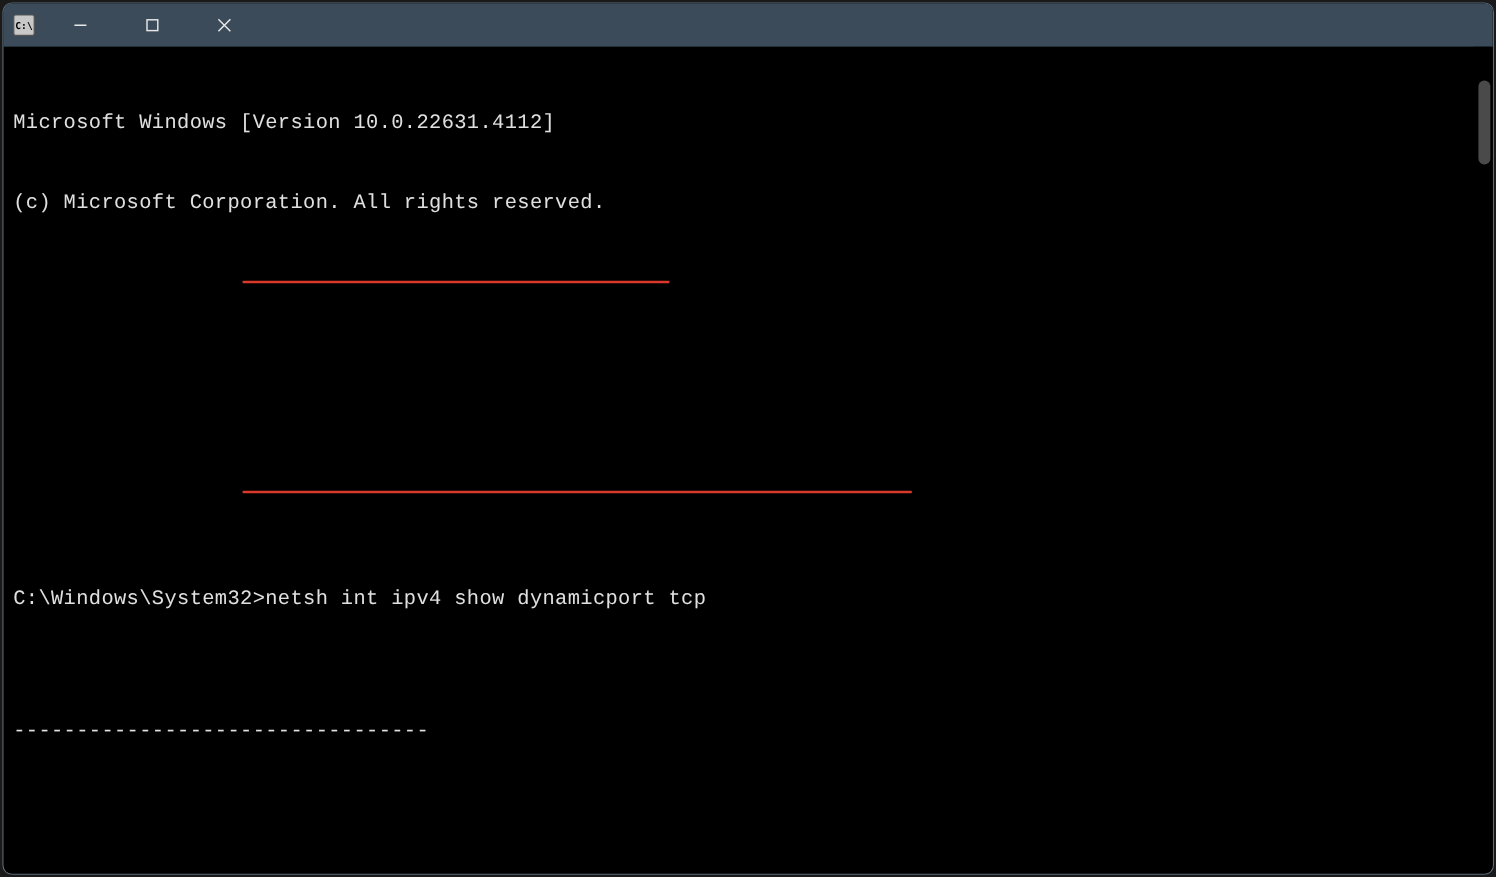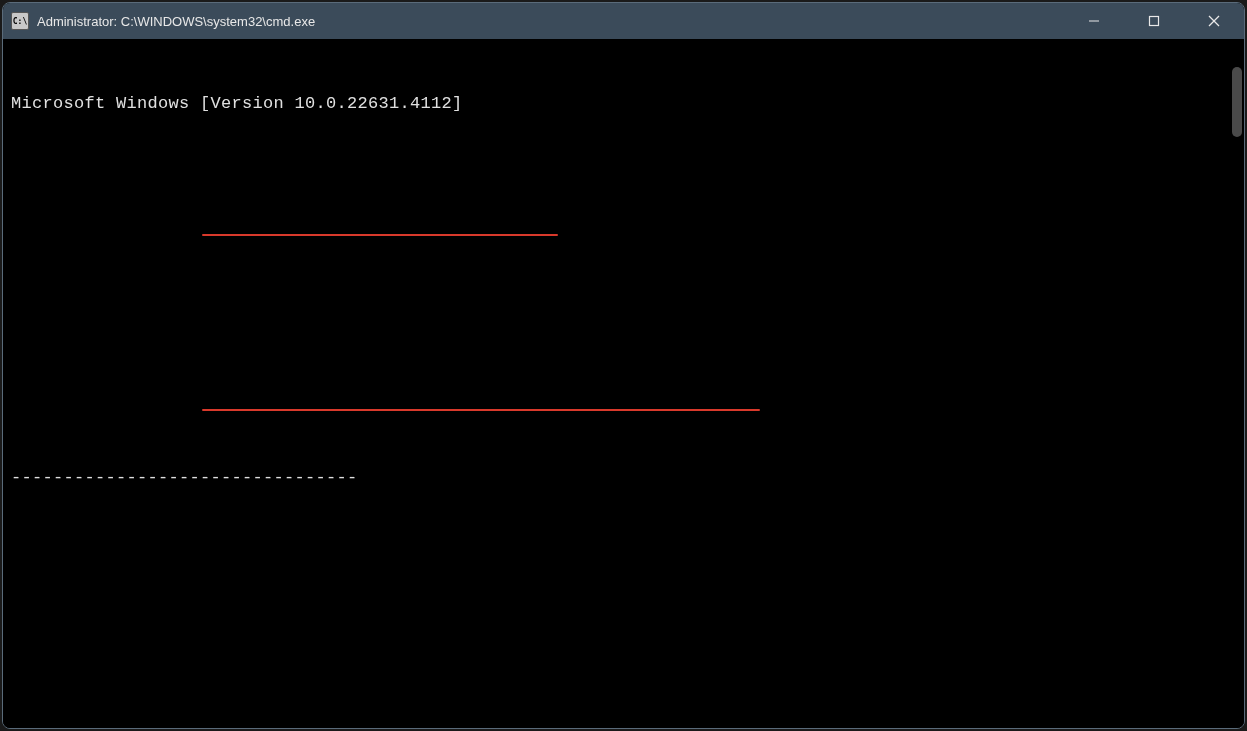--- a/index.html
+++ b/index.html
@@ -102,21 +102,20 @@
   }
   .line { display: block; }
 </style>
 </head>
 <body>
 
 <div class="window">
 
   <div class="titlebar">
     <div class="titlebar-icon">C:\</div>
-    <div class="titlebar-text">Administrator: C:\WINDOWS\system32\cmd.exe</div>
     <div class="titlebar-buttons">
       <div class="titlebtn">
         <svg width="12" height="12" viewBox="0 0 12 12">
             <line x1="1" y1="6" x2="11" y2="6" stroke="#e8e8e8" stroke-width="1.2"></line>
           </svg>
       </div>
       <div class="titlebtn">
         <svg width="12" height="12" viewBox="0 0 12 12">
             <rect x="1.5" y="1.5" width="9" height="9" stroke="#e8e8e8" stroke-width="1.2" fill="none"></rect>
           </svg>
@@ -125,26 +124,28 @@
         <svg width="12" height="12" viewBox="0 0 12 12">
             <line x1="1" y1="1" x2="11" y2="11" stroke="#e8e8e8" stroke-width="1.2"></line>
             <line x1="11" y1="1" x2="1" y2="11" stroke="#e8e8e8" stroke-width="1.2"></line>
           </svg>
       </div>
     </div>
   </div>
 
   <div class="terminal">
     <span class="line">Microsoft Windows [Version 10.0.22631.4112]</span>
+    <span class="line">(c) Microsoft Corporation. All rights reserved.</span>
     <span class="line"></span>
     <span class="line"></span>
     <span class="line"></span>
     <span class="line"></span>
     <span class="line"></span>
     <span class="line"></span>
+    <span class="line">C:\Windows\System32&gt;netsh int ipv4 show dynamicport tcp</span>
     <span class="line"></span>
     <span class="line">---------------------------------</span>
     
     
     <span class="line"></span>
     <span class="line"></span>
     
     
     <span class="line"></span>
     <span class="line"></span>

